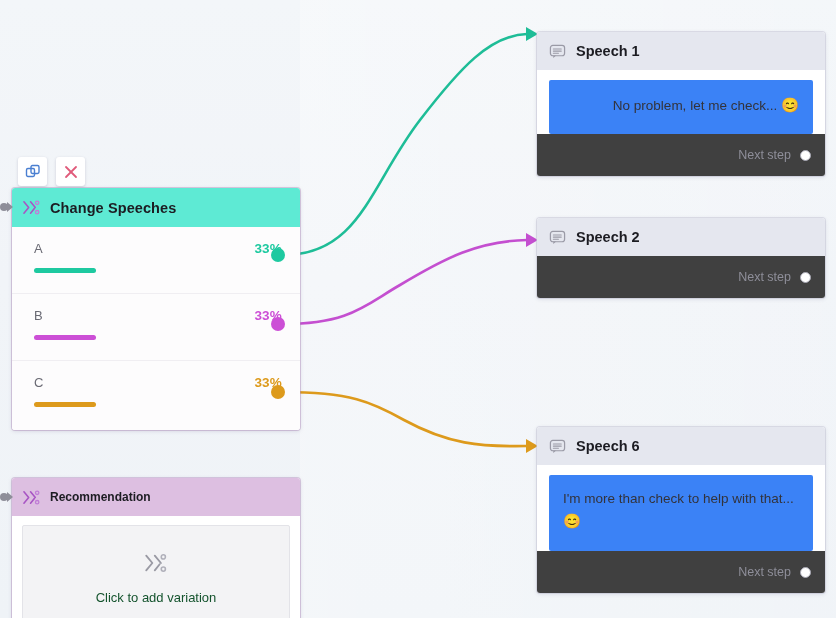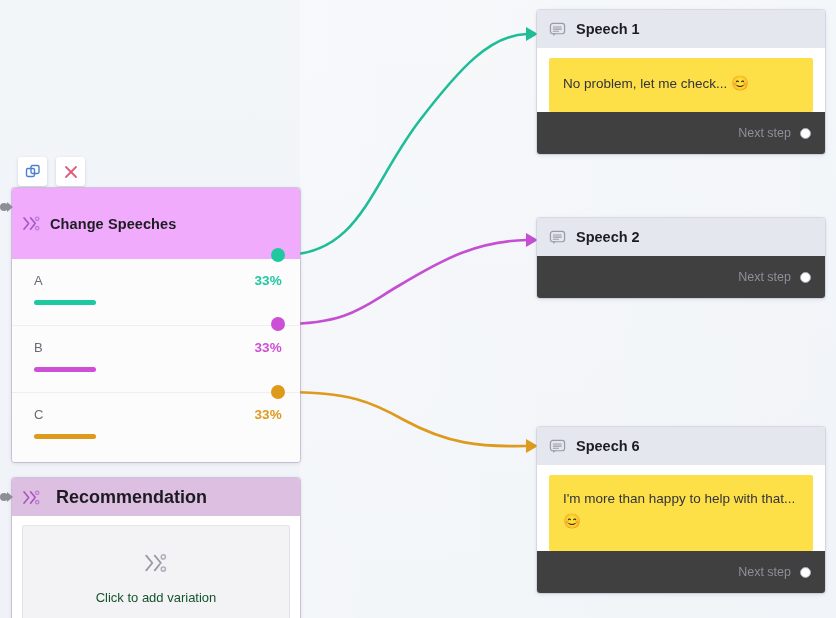--- a/index.html
+++ b/index.html
@@ -46,22 +46,22 @@
     left: 12px;
     top: 188px;
     width: 288px;
     background: #ffffff;
     box-shadow: 0 1px 4px rgba(70,60,110,0.18), 0 0 0 1px rgba(186,150,196,0.45);
   }
   .split-header {
     display: flex;
     align-items: center;
     height: 39px;
-    padding: 16px 10px;
-    background: #f0abfc;
+    padding: 0 10px;
+    background: #5eead4;
     border-radius: 3px 3px 0 0;
   }
   .split-header .title {
     font-size: 14.5px;
     font-weight: bold;
     color: #1c1c22;
     letter-spacing: 0.1px;
     margin-left: 9px;
   }
   .split-body {
@@ -109,24 +109,24 @@
   }
   .rec-header {
     display: flex;
     align-items: center;
     height: 38px;
     padding: 0 10px;
     background: #ddbfe1;
     border-radius: 3px 3px 0 0;
   }
   .rec-header .title {
-    font-size: 18px;
+    font-size: 12px;
     font-weight: bold;
     color: #1c1c22;
-    margin-left: 15px;
+    margin-left: 9px;
   }
   .rec-body {
     margin: 9px 10px 10px 10px;
     height: 105px;
     background: #f3f3f5;
     border: 1px solid #e3e3e8;
     border-radius: 2px;
     display: flex;
     flex-direction: column;
     align-items: center;
@@ -157,21 +157,21 @@
     font-size: 14.5px;
     font-weight: bold;
     color: #1c1c22;
     margin-left: 10px;
   }
   .speech-body {
     padding: 10px 12px 0 12px;
     background: #ffffff;
   }
   .bubble {
-    background: #fde047;
+    background: #3b82f6;
     border-radius: 2px;
     padding: 14px 14px;
     font-size: 13.5px;
     color: #33333b;
     line-height: 1.55;
     min-height: 26px;
   }
   .emoji { font-size: 14.5px; }
   .next-step {
     display: flex;
@@ -349,21 +349,21 @@
         <circle cx="16" cy="14" r="1.7" fill="none" stroke="#b0b0ba" stroke-width="1.3"></circle>
       </svg>
       <span class="rec-placeholder">Click to add variation</span>
     </div>
     <div class="port-in" style="top:14px; left:-12px;">
       <span class="knob"></span>
       <span class="tip"></span>
     </div>
   </div>
 
-  <div class="node speech-node" style="top:10px;">
+  <div class="node speech-node" style="top:32px;text-align:right;">
     <div class="speech-header">
       <svg width="17" height="17" viewBox="0 0 18 18">
         <rect x="1.5" y="2.5" width="15" height="11" rx="2.6" fill="none" stroke="#9a9aa6" stroke-width="1.3"></rect>
         <line x1="4.6" y1="6.3" x2="13" y2="6.3" stroke="#9a9aa6" stroke-width="1.1" stroke-linecap="round"></line>
         <line x1="4.6" y1="8.6" x2="13" y2="8.6" stroke="#9a9aa6" stroke-width="1.1" stroke-linecap="round"></line>
         <line x1="4.6" y1="10.9" x2="10" y2="10.9" stroke="#9a9aa6" stroke-width="1.1" stroke-linecap="round"></line>
         <path d="M4.5 13.3 L4.5 16 L7.6 13.3 Z" fill="#9a9aa6"></path>
       </svg>
       <span class="title">Speech 1</span>
     </div>
@@ -402,21 +402,21 @@
         <rect x="1.5" y="2.5" width="15" height="11" rx="2.6" fill="none" stroke="#9a9aa6" stroke-width="1.3"></rect>
         <line x1="4.6" y1="6.3" x2="13" y2="6.3" stroke="#9a9aa6" stroke-width="1.1" stroke-linecap="round"></line>
         <line x1="4.6" y1="8.6" x2="13" y2="8.6" stroke="#9a9aa6" stroke-width="1.1" stroke-linecap="round"></line>
         <line x1="4.6" y1="10.9" x2="10" y2="10.9" stroke="#9a9aa6" stroke-width="1.1" stroke-linecap="round"></line>
         <path d="M4.5 13.3 L4.5 16 L7.6 13.3 Z" fill="#9a9aa6"></path>
       </svg>
       <span class="title">Speech 6</span>
     </div>
     <div class="speech-body">
       <div class="bubble" style="min-height:48px">
-        <span>I'm more than happy to help with that...</span>
+        <span>I'm more than check to help with that...</span>
         <br>
         <span class="emoji">😊</span>
       </div>
     </div>
     <div class="next-step">
       <span class="label">Next step</span>
       <span class="next-dot"></span>
     </div>
   </div>
 

